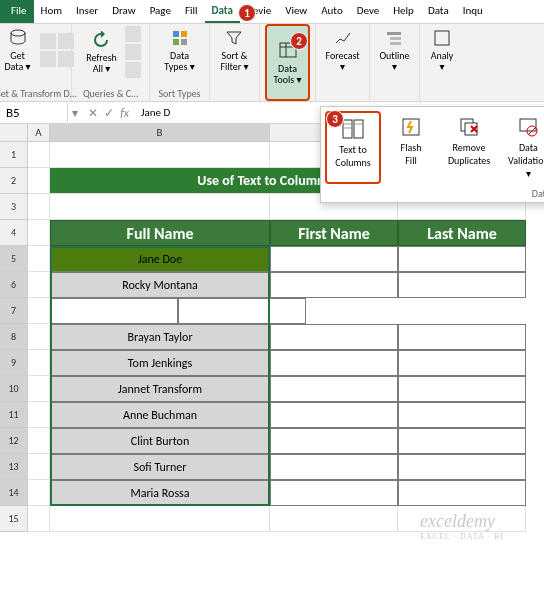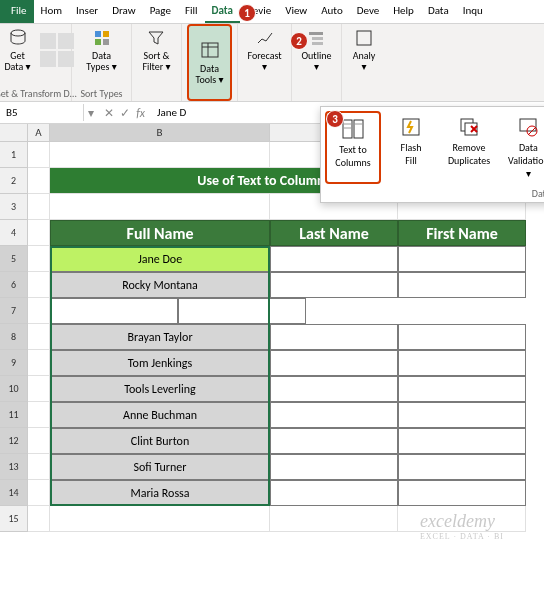--- a/index.html
+++ b/index.html
@@ -26,21 +26,21 @@
   .dp-btn.highlight { border: 2px solid #d83b01; border-radius: 4px; }
   .dp-btn .icn { width: 24px; height: 24px; display: flex; align-items: center; justify-content: center; margin-bottom: 2px; }
   .dp-caption { position: absolute; bottom: 2px; right: 4px; font-size: 10px; color: #666; }
   
   .callout { position: absolute; width: 18px; height: 18px; background: #c42b1c; color: #fff; border-radius: 50%; display: flex; align-items: center; justify-content: center; font-size: 11px; font-weight: bold; z-index: 20; border: 1px solid #fff; }
   .c1 { top: 4px; left: 238px; }
   .c2 { top: 32px; left: 290px; }
   .c3 { top: 110px; left: 326px; }
   
   .formula-bar { display: flex; height: 22px; border-bottom: 1px solid #d4d4d4; background: #fff; align-items: center; }
-  .name-box { width: 84px; padding: 2px 6px; border-right: 1px solid #d4d4d4; font-size: 11px; }
+  .name-box { width: 68px; padding: 2px 6px; border-right: 1px solid #d4d4d4; font-size: 13px; }
   .fb-btns { display: flex; gap: 6px; padding: 0 6px; color: #888; }
   .fb-input { flex: 1; padding: 2px 6px; font-size: 11px; }
   
   .sheet-area { position: relative; }
   .col-headers { display: flex; height: 18px; background: #f0f0f0; border-bottom: 1px solid #ccc; }
   .corner { width: 28px; border-right: 1px solid #ccc; background: #f0f0f0; }
   .ch { border-right: 1px solid #ccc; text-align: center; font-size: 11px; color: #333; line-height: 18px; }
   .chA { width: 22px; } .chB { width: 220px; } .chC { width: 128px; } .chD { width: 128px; }
   .ch.sel { background: #d2d2d2; }
   
@@ -48,21 +48,21 @@
   .row { display: flex; height: 26px; }
   .rh { width: 28px; border-right: 1px solid #ccc; border-bottom: 1px solid #ccc; background: #f0f0f0; text-align: center; font-size: 10px; color: #333; line-height: 26px; }
   .rh.sel { background: #d2d2d2; }
   .cell { border-right: 1px solid #e0e0e0; border-bottom: 1px solid #e0e0e0; padding: 0 4px; display: flex; align-items: center; justify-content: center; font-size: 12px; }
   .cA { width: 22px; } .cB { width: 220px; } .cC { width: 128px; } .cD { width: 128px; }
   
   .title-banner { background: #2e7d32; color: #fff; font-weight: bold; font-size: 14px; }
   .header-cell { background: #3b7a3b; color: #fff; font-weight: bold; font-size: 16px; border: 1px solid #2e5f2e !important; }
   .data-cell { border: 1px solid #7a7a7a !important; }
   .d-sel { background: #d6d6d6; }
-  .d-first { background: #bef264; }
+  .d-first { background: #4d7c0f; }
   .selection-frame { position: absolute; border: 2px solid #217346; pointer-events: none; }
   
   .watermark { position: absolute; bottom: 50px; right: 40px; opacity: 0.35; font-size: 18px; font-style: italic; color: #666; font-family: cursive; }
   .watermark .sub { font-size: 8px; font-style: normal; letter-spacing: 1px; display: block; text-align: right; }
 </style>
 </head>
 <body>
 
 <div class="tabbar">
   <div class="tab file">File</div>
@@ -96,20 +96,39 @@
       </div>
       <div class="small-icons">
           <div class="si"></div>
           <div class="si"></div>
           <div class="si"></div>
           <div class="si"></div>
         </div>
     </div>
     <div class="rg-label">Get &amp; Transform D…</div>
   </div>
+  <div class="ribbon-group" style="width:78px">
+    <div class="rg-items">
+      <div class="r-btn">
+        <span class="icn">
+            <svg width="18" height="18">
+              <path d="M9 2a7 7 0 1 0 7 7h-2a5 5 0 1 1-5-5v3l4-4-4-4z" fill="#217346"></path>
+            </svg>
+          </span>
+        <span class="lbl" style="white-space:pre-line">Refresh
+All ▾</span>
+      </div>
+      <div class="small-icons" style="grid-template-columns:1fr">
+          <div class="si"></div>
+          <div class="si"></div>
+          <div class="si"></div>
+        </div>
+    </div>
+    <div class="rg-label">Queries &amp; C…</div>
+  </div>
   <div class="ribbon-group" style="width:60px">
     <div class="rg-items">
       <div class="r-btn">
         <span class="icn">
             <svg width="18" height="18">
               <rect x="2" y="2" width="6" height="6" fill="#4a90d9"></rect>
               <rect x="10" y="2" width="6" height="6" fill="#e2a100"></rect>
               <rect x="2" y="10" width="6" height="6" fill="#70ad47"></rect>
               <rect x="10" y="10" width="6" height="6" fill="#999"></rect>
             </svg>
@@ -285,22 +304,22 @@
         <div class="rh">3</div>
         <div class="cell cA"></div>
         <div class="cell cB"></div>
         <div class="cell cC"></div>
         <div class="cell cD"></div>
       </div>
     <div class="row">
         <div class="rh">4</div>
         <div class="cell cA"></div>
         <div class="cell cB header-cell">Full Name</div>
+        <div class="cell cC header-cell">First Name</div>
         <div class="cell cD header-cell">Last Name</div>
-        <div class="cell cC header-cell">First Name</div>
       </div>
 
     <div class="row">
         <div class="rh sel">5</div>
         <div class="cell cA"></div>
         <div class="cell cB data-cell d-first">Jane Doe</div>
         <div class="cell cC data-cell"></div>
         <div class="cell cD data-cell"></div>
       </div>
     <div class="row">
@@ -326,21 +345,21 @@
     <div class="row">
         <div class="rh sel">9</div>
         <div class="cell cA"></div>
         <div class="cell cB data-cell d-sel">Tom Jenkings</div>
         <div class="cell cC data-cell"></div>
         <div class="cell cD data-cell"></div>
       </div>
     <div class="row">
         <div class="rh sel">10</div>
         <div class="cell cA"></div>
-        <div class="cell cB data-cell d-sel">Tools Leverling</div>
+        <div class="cell cB data-cell d-sel">Jannet Transform</div>
         <div class="cell cC data-cell"></div>
         <div class="cell cD data-cell"></div>
       </div>
     <div class="row">
         <div class="rh sel">11</div>
         <div class="cell cA"></div>
         <div class="cell cB data-cell d-sel">Anne Buchman</div>
         <div class="cell cC data-cell"></div>
         <div class="cell cD data-cell"></div>
       </div>

